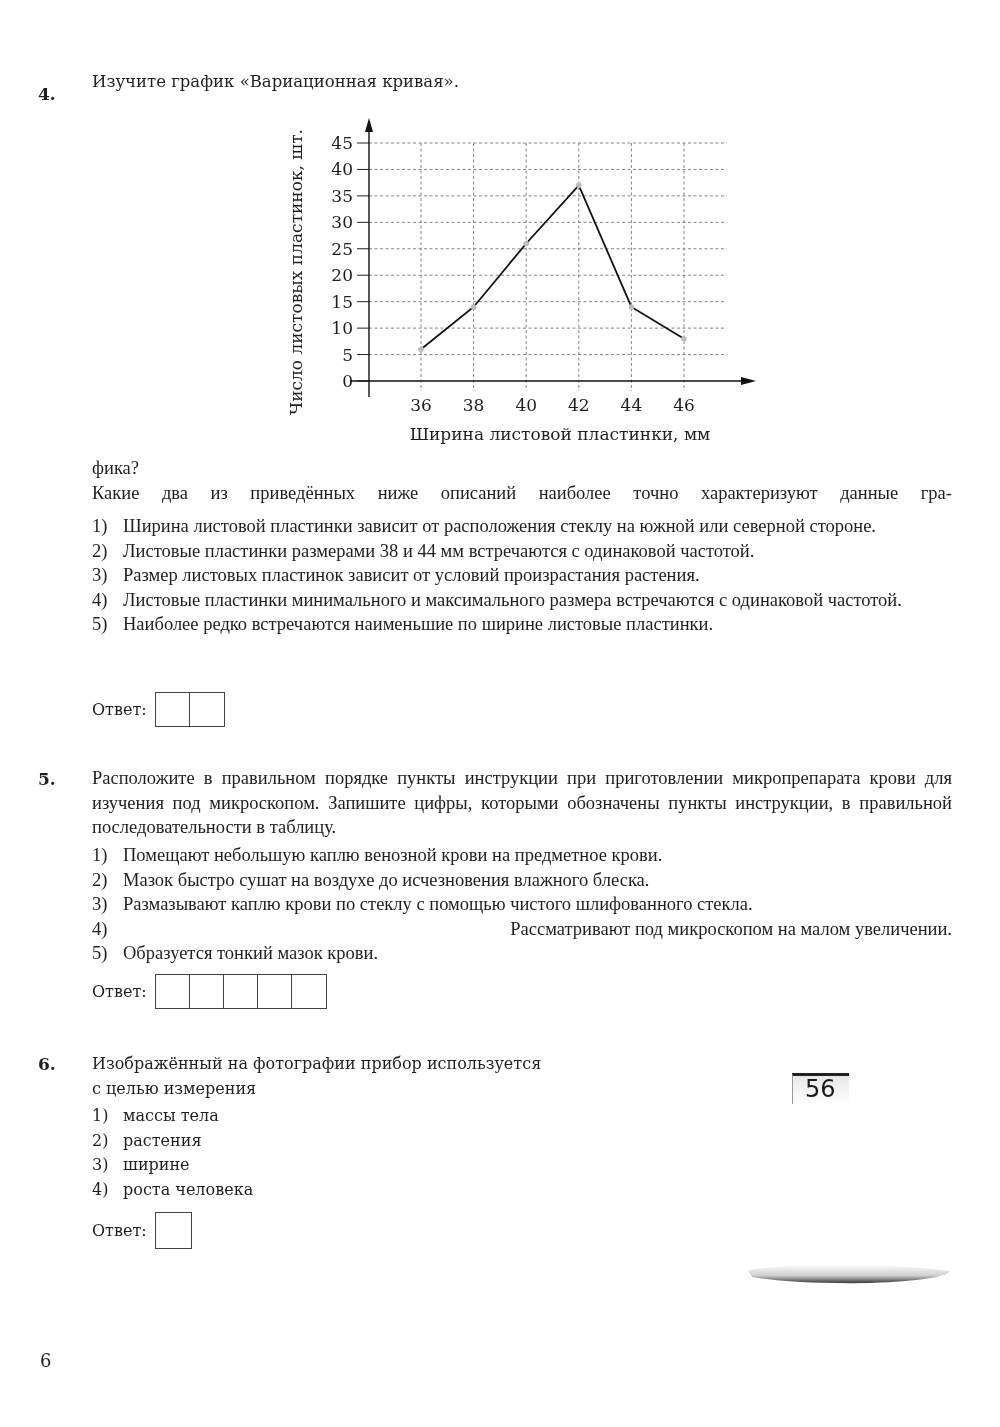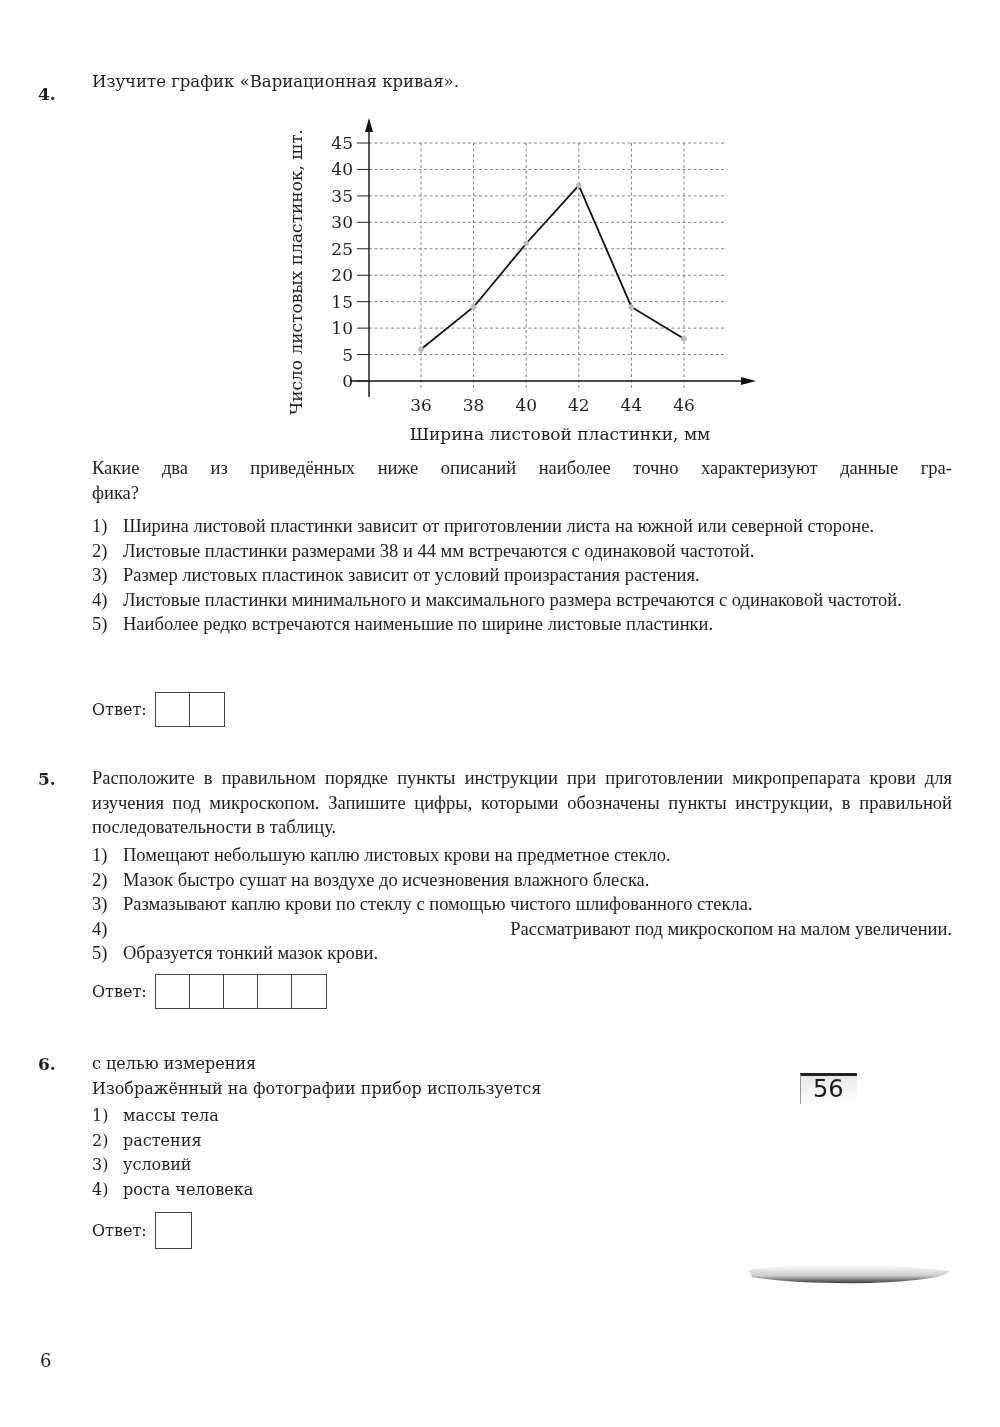--- a/index.html
+++ b/index.html
@@ -78,28 +78,28 @@
       <circle cx="526.2" cy="243.4888888888889" r="2.8" fill="#bdbdbd"></circle>
       <circle cx="578.8" cy="185.31111111111113" r="2.8" fill="#bdbdbd"></circle>
       <circle cx="631.4" cy="306.9555555555555" r="2.8" fill="#bdbdbd"></circle>
       <circle cx="684" cy="338.68888888888887" r="2.8" fill="#bdbdbd"></circle>
       <text x="560" y="440" text-anchor="middle" font-size="17">Ширина листовой пластинки, мм</text>
       <text x="0" y="0" text-anchor="middle" font-size="17" transform="translate(302,272) rotate(-90)">Число листовых пластинок, шт.</text>
     </svg>
 </div>
 
 <div class="abs cond" style="left:92px; top:456px; width:860px;">
+  <div>фика?</div>
   <div style="text-align:justify; text-align-last:justify;">Какие два из приведённых ниже описаний наиболее точно характеризуют данные гра-</div>
-  <div>фика?</div>
 </div>
 
 <div class="abs cond" style="left:92px; top:514px; width:860px;">
   <div class="opt">
       <span class="n">1)</span>
-      <span class="t">Ширина листовой пластинки зависит от приготовлении листа на южной или северной стороне.</span>
+      <span class="t">Ширина листовой пластинки зависит от расположения стеклу на южной или северной стороне.</span>
     </div>
   <div class="opt">
       <span class="n">2)</span>
       <span class="t">Листовые пластинки размерами 38 и 44 мм встречаются с одинаковой частотой.</span>
     </div>
   <div class="opt">
       <span class="n">3)</span>
       <span class="t">Размер листовых пластинок зависит от условий произрастания растения.</span>
     </div>
   <div class="opt">
@@ -119,21 +119,21 @@
     <div class="box"></div>
   </div>
 </div>
 
 <div class="abs qnum" style="left:38px; top:769px;">5.</div>
 <div class="abs cond" style="left:92px; top:766px; width:860px; text-align:justify;">Расположите в правильном порядке пункты инструкции при приготовлении микропрепарата крови для изучения под микроскопом. Запишите цифры, которыми обозначены пункты инструкции, в правильной последовательности в таблицу.</div>
 
 <div class="abs cond" style="left:92px; top:843px; width:860px;">
   <div class="opt">
       <span class="n">1)</span>
-      <span class="t" style="text-align:left">Помещают небольшую каплю листовых крови на предметное стекло.</span>
+      <span class="t" style="text-align:left">Помещают небольшую каплю венозной крови на предметное крови.</span>
     </div>
   <div class="opt">
       <span class="n">2)</span>
       <span class="t" style="text-align:left">Мазок быстро сушат на воздухе до исчезновения влажного блеска.</span>
     </div>
   <div class="opt">
       <span class="n">3)</span>
       <span class="t" style="text-align:left">Размазывают каплю крови по стеклу с помощью чистого шлифованного стекла.</span>
     </div>
   <div class="opt">
@@ -152,51 +152,51 @@
     <div class="box"></div>
     <div class="box"></div>
     <div class="box"></div>
     <div class="box"></div>
     <div class="box"></div>
   </div>
 </div>
 
 <div class="abs qnum" style="left:38px; top:1054px;">6.</div>
 <div class="abs wide" style="left:92px; top:1052px; font-size:16px;">
+  <div>Изображённый на фотографии прибор используется</div>
   <div>с целью измерения</div>
-  <div>Изображённый на фотографии прибор используется</div>
 </div>
 <div class="abs wide" style="left:92px; top:1104px; font-size:16px;">
   <div class="opt">
       <span class="n">1)</span>
       <span>массы тела</span>
     </div>
   <div class="opt">
       <span class="n">2)</span>
       <span>растения</span>
     </div>
   <div class="opt">
       <span class="n">3)</span>
-      <span>условий</span>
+      <span>ширине</span>
     </div>
   <div class="opt">
       <span class="n">4)</span>
       <span>роста человека</span>
     </div>
 </div>
 
 <div class="abs answer" style="left:92px; top:1212px;">
   <span class="lbl">Ответ:</span>
   <div class="boxes">
     <div class="box" style="width:35px;height:35px;"></div>
   </div>
 </div>
 
 <div class="abs" style="left:720px; top:1060px; width:260px; height:240px;">
-  <div class="abs" style="left:80px; top:13px; width:56px; height:28px; border-top:3px solid #222; border-left:1px solid #999; background:linear-gradient(#e8e8e8,#ffffff);">
+  <div class="abs" style="left:72px; top:13px; width:56px; height:28px; border-top:3px solid #222; border-left:1px solid #999; background:linear-gradient(#e8e8e8,#ffffff);">
     <span class="abs" style="left:12px; top:-1px; font-family:'DejaVu Sans',sans-serif; font-size:24px; color:#1a1a1a;">56</span>
   </div>
   <svg class="abs" style="left:0; top:190px;" width="240" height="50">
     <defs>
       <linearGradient id="baseg" x1="0" y1="0" x2="0" y2="1">
         <stop offset="0" stop-color="#ffffff"></stop>
         <stop offset="0.6" stop-color="#cfcfcf"></stop>
         <stop offset="1" stop-color="#3a3a3a"></stop>
       </linearGradient>
     </defs>

